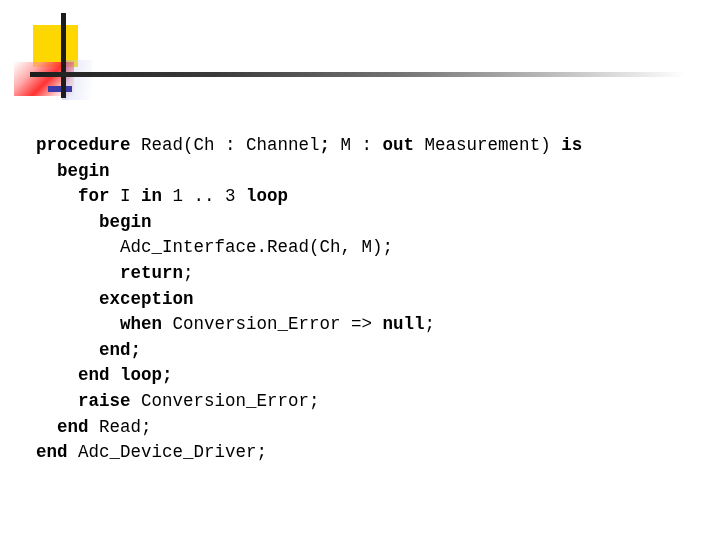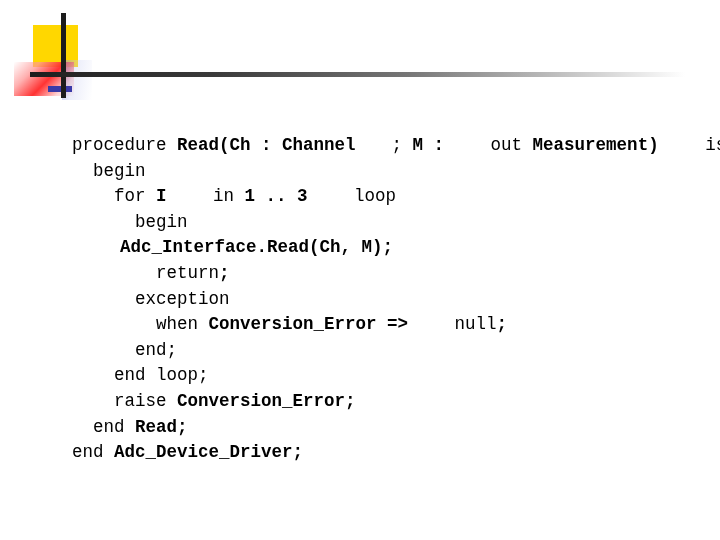--- a/index.html
+++ b/index.html
@@ -83,25 +83,24 @@
     line-height: 25.6px;
     color: #000000;
     white-space: pre;
     letter-spacing: 0px;
   }
   #code-block .code-line {
     white-space: pre;
     min-height: 25.6px;
   }
   #code-block .kw {
-    font-weight: normal;
-    margin-left: 36px;
+    font-weight: bold;
   }
   #code-block .id {
-    font-weight: bold;
+    font-weight: normal;
   }
 
   
   #footer {
     position: absolute;
     left: 0;
     bottom: 0;
     width: 720px;
     height: 58px;
   }

